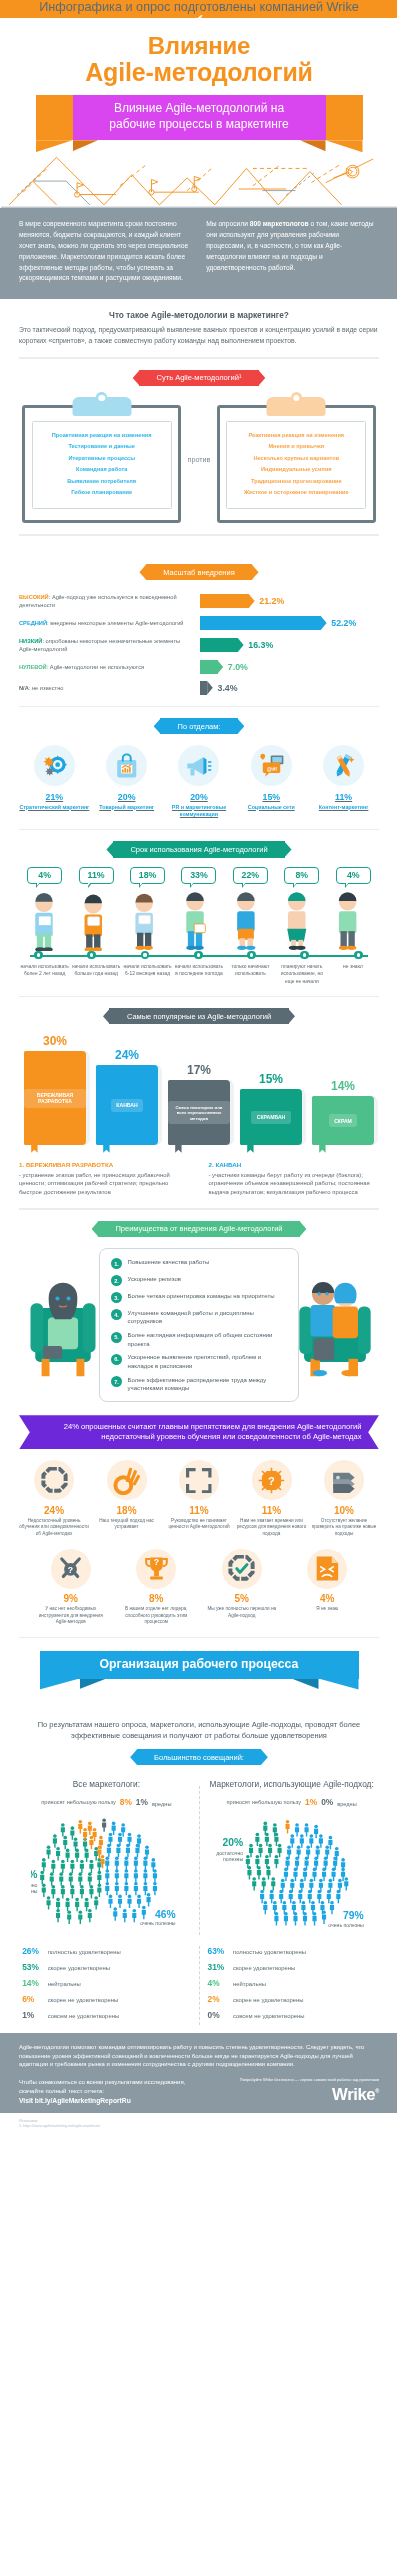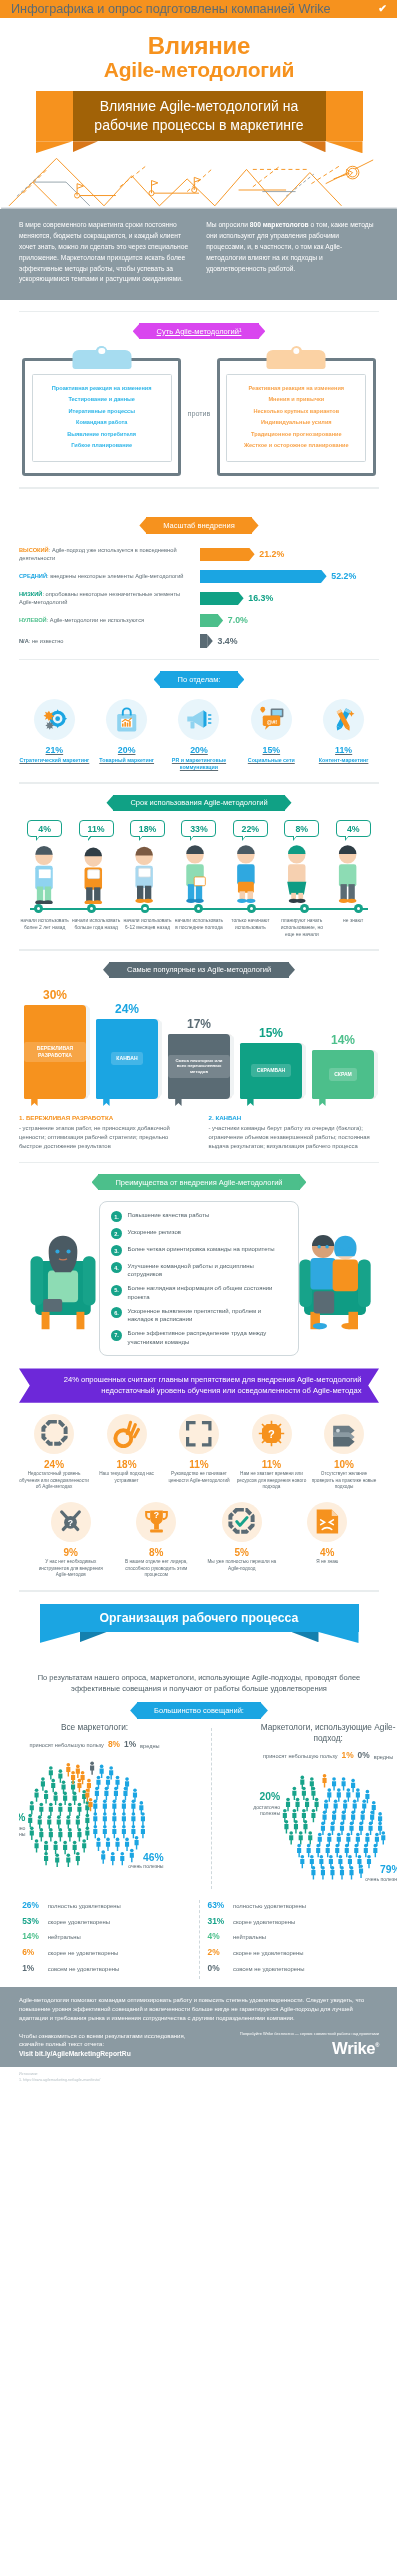--- a/index.html
+++ b/index.html
@@ -13,43 +13,44 @@
   .page { width: 398px; position: relative; overflow: hidden; }
 
   
   .topbar {
     background: #f6921e;
     height: 18.3px;
     display: flex;
     align-items: center;
     justify-content: space-between;
     padding: 0 11px;
+    flex-direction: column;
   }
   .topbar-check { color: #fff; font-size: 10.3px; line-height: 1; font-weight: bold; }
 
   
   .hero { padding: 14.3px 0 0; text-align: center; position: relative; }
   .hero h1 {
     color: #f6921e;
     font-size: 24px;
     line-height: 1.08;
     font-weight: bold;
     letter-spacing: -0.2px;
   }
-  .hero h1 .l2 { display: block; font-size: 21px; }
+  .hero h1 .l2 { display: block; font-size: 25px; }
 
   .ribbon {
     position: relative;
     margin: 9.5px auto 0;
     width: 253px;
   }
   .ribbon .body {
-    background: #a16207;
+    background: #d946ef;
     color: #fff;
-    font-size: 14px;
+    font-size: 12px;
     line-height: 1.32;
     padding: 6.4px 11px 7.2px;
     position: relative;
     z-index: 3;
   }
   .ribbon .tail-l, .ribbon .tail-r {
     position: absolute; top: 0; width: 37px; height: 100%;
     background: #f6921e; z-index: 1;
   }
   .ribbon .tail-l { left: -37px; }
@@ -106,21 +107,21 @@
     padding: 3.6px 17.5px;
     position: relative;
     text-align: center;
   }
   .pill::before, .pill::after {
     content: ""; position: absolute; top: 0; width: 7.2px; height: 100%;
     background: inherit;
   }
   .pill::before { left: -6.4px; clip-path: polygon(100% 0, 100% 100%, 0 50%); }
   .pill::after { right: -6.4px; clip-path: polygon(0 0, 0 100%, 100% 50%); }
-  .pill-grey { background: #d946ef; text-decoration: underline; }
+  .pill-grey { background: #ef4444; }
   .pill-orange { background: #f6921e; }
   .pill-blue { background: #1ba5e2; }
   .pill-teal { background: #10a185; }
   .pill-green { background: #4cbf8b; }
   .pill-dark { background: #5a6b74; }
 
   
   .banner { position: relative; margin: 12.7px auto 0; width: 239px; }
   .banner .body {
     color: #fff; font-size: 12.3px; font-weight: bold; text-align: center;
@@ -298,21 +299,21 @@
   .obs { flex: 1; text-align: center; max-width: 76px; }
   .obs .circ {
     width: 40px; height: 40px; border-radius: 50%; background: #fdeedd;
     margin: 0 auto 4.8px; display: flex; align-items: center; justify-content: center;
   }
   .obs .pc { font-size: 10px; font-weight: bold; color: #f6921e; }
   .obs .nm { font-size: 4.7px; line-height: 1.4; color: #5d6b73; margin-top: 1.6px; }
 
   
   .wp-lead { text-align: center; font-size: 7.5px; line-height: 1.5; margin-top: 24px; color: #4e5e66; }
-  .picto-wrap { display: flex; margin-top: 3px; position: relative; gap: 36px; }
+  .picto-wrap { display: flex; margin-top: 14px; position: relative; }
   .picto-wrap .divider {
     width: 0; border-left: 1.6px dashed #cfd8dc; margin: 6.4px 4.8px 0;
   }
   .picto-col { flex: 1; text-align: center; }
   .picto-col h3 { font-size: 8.3px; font-weight: normal; color: #4e5e66; line-height: 1.35; }
   .picto-legend { display: flex; align-items: flex-end; justify-content: center;
                   gap: 4px; margin-top: 6.4px; font-size: 5.6px; }
   .picto-legend .lbl { line-height: 1.35; text-align: right; color: #5d6b73; }
   .picto-legend .v-or { font-size: 8.4px; font-weight: bold; color: #f6921e; }
   .picto-legend .v-gr { font-size: 8.4px; font-weight: bold; color: #5d6b73; }
@@ -403,20 +404,24 @@
     <line x1="0" y1="71" x2="500" y2="71" stroke="#8b9aa2" stroke-width="1"></line>
   </svg>
 
   <div class="intro">
     <div class="col">В мире современного маркетинга сроки постоянно меняются, бюджеты сокращаются, и каждый клиент хочет знать, можно ли сделать это через специальное приложение. Маркетологам приходится искать более эффективные методы работы, чтобы успевать за ускоряющимися темпами и растущими ожиданиями.</div>
     <div class="col">
       <span>Мы опросили </span><b>800 маркетологов</b><span> о том, какие методы они используют для управления рабочими процессами, и, в частности, о том как Agile-методологии влияют на их подходы и удовлетворенность работой.</span>
     </div>
   </div>
 
+  <div class="sec">
+    <div class="q-title">Что такое Agile-методологии в маркетинге?</div>
+    <div class="q-body">Это тактический подход, предусматривающий выявление важных проектов и концентрацию усилий в виде серии коротких «спринтов», а также совместную работу команды над выполнением проектов.</div>
+  </div>
   <div class="hr"></div>
 
   <div class="sec">
     <div class="pill pill-grey">Суть Agile-методологий¹</div>
     <div class="boards">
       <div class="board blue">
         <div class="clip"></div>
         <div class="frame">
           <div class="inner">
             <ul>

